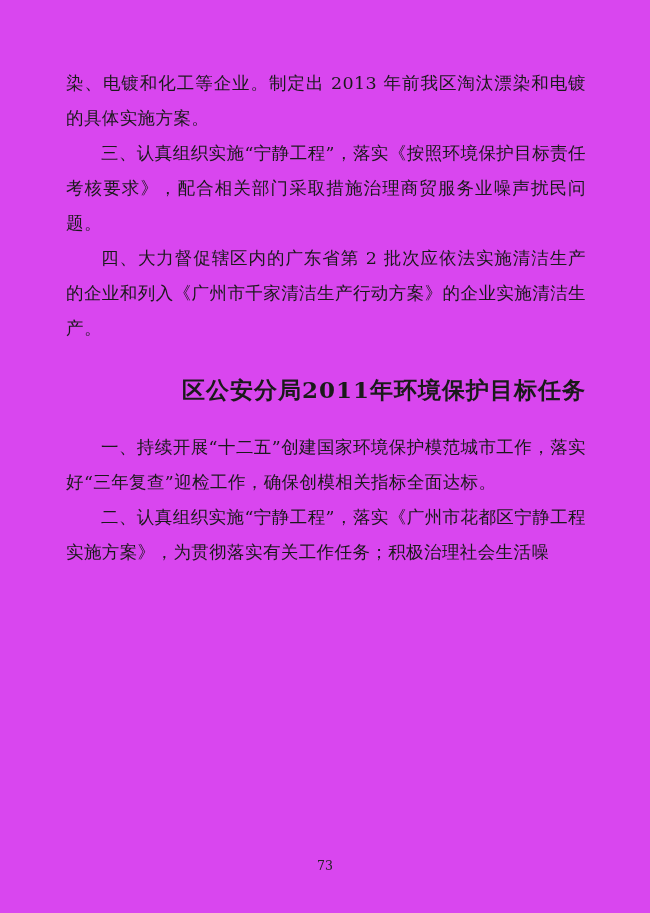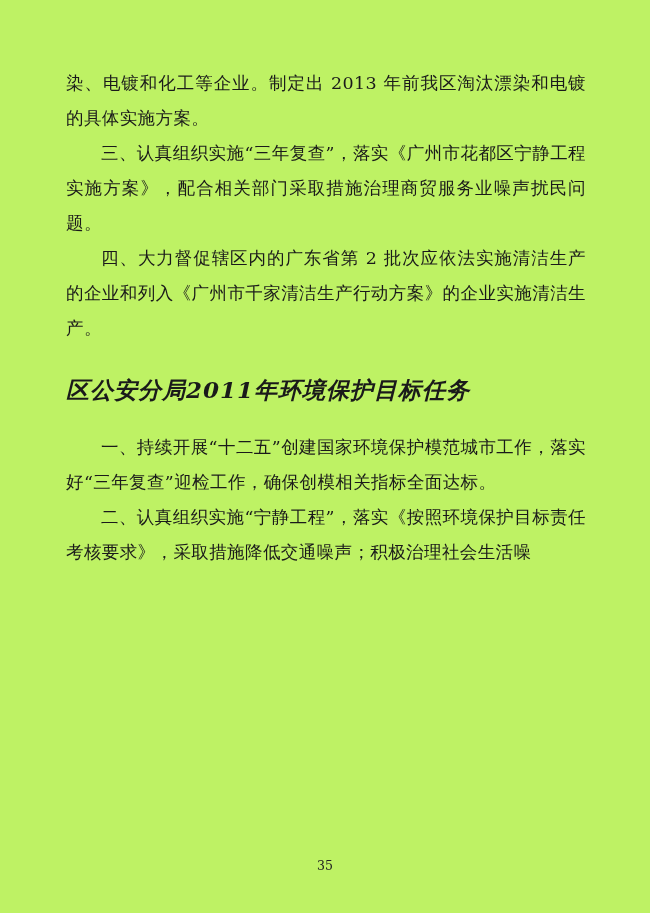--- a/index.html
+++ b/index.html
@@ -14,21 +14,21 @@
     color: #1a1a1a;
     position: relative;
     overflow: hidden;
   }
   .page {
     position: absolute;
     top: 0;
     left: 0;
     width: 650px;
     height: 913px;
-    background: #bef264;
+    background: #d946ef;
   }
   .content {
     position: absolute;
     left: 66px;
     top: 66px;
     width: 520px;
   }
   .para {
     font-size: 17.5px;
     line-height: 35px;
@@ -37,48 +37,47 @@
     letter-spacing: 0.4px;
     margin: 0 0 0 0;
   }
   .indent {
     text-indent: 35px;
   }
   .heading {
     font-family: "DejaVu Serif", "Liberation Serif", serif;
     font-weight: bold;
     font-size: 23px;
-    text-align: left;
+    text-align: right;
     letter-spacing: 1px;
     margin: 26px 0 22px 0;
     line-height: 36px;
-    font-style: italic;
   }
   .page-number {
     position: absolute;
     bottom: 40px;
     left: 0;
     width: 650px;
     text-align: center;
     font-size: 12.5px;
     font-family: "DejaVu Serif", "Liberation Serif", serif;
     color: #222;
   }
 </style>
 </head>
 <body>
 
 <div class="page">
   <div class="content">
 
     <p class="para">染、电镀和化工等企业。制定出 2013 年前我区淘汰漂染和电镀的具体实施方案。</p>
-    <p class="para indent">三、认真组织实施“三年复查”，落实《广州市花都区宁静工程实施方案》，配合相关部门采取措施治理商贸服务业噪声扰民问题。</p>
+    <p class="para indent">三、认真组织实施“宁静工程”，落实《按照环境保护目标责任考核要求》，配合相关部门采取措施治理商贸服务业噪声扰民问题。</p>
     <p class="para indent">四、大力督促辖区内的广东省第 2 批次应依法实施清洁生产的企业和列入《广州市千家清洁生产行动方案》的企业实施清洁生产。</p>
 
     <h2 class="heading">区公安分局2011年环境保护目标任务</h2>
 
     <p class="para indent">一、持续开展“十二五”创建国家环境保护模范城市工作，落实好“三年复查”迎检工作，确保创模相关指标全面达标。</p>
-    <p class="para indent">二、认真组织实施“宁静工程”，落实《按照环境保护目标责任考核要求》，采取措施降低交通噪声；积极治理社会生活噪</p>
+    <p class="para indent">二、认真组织实施“宁静工程”，落实《广州市花都区宁静工程实施方案》，为贯彻落实有关工作任务；积极治理社会生活噪</p>
 
   </div>
 
-  <div class="page-number">35</div>
+  <div class="page-number">73</div>
 </div>
 
 </body></html>

